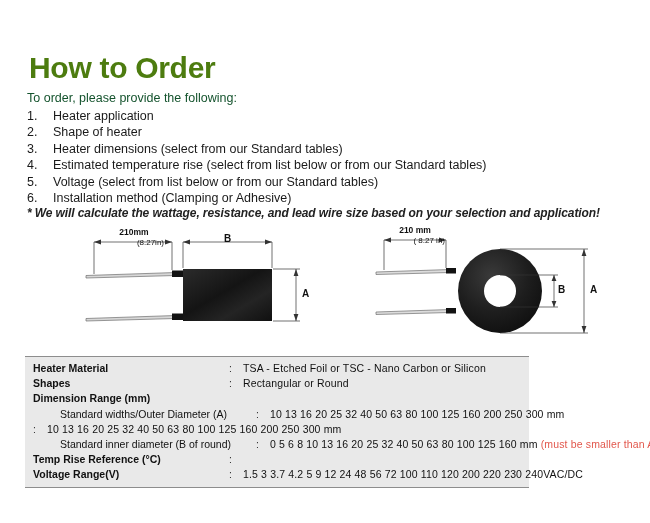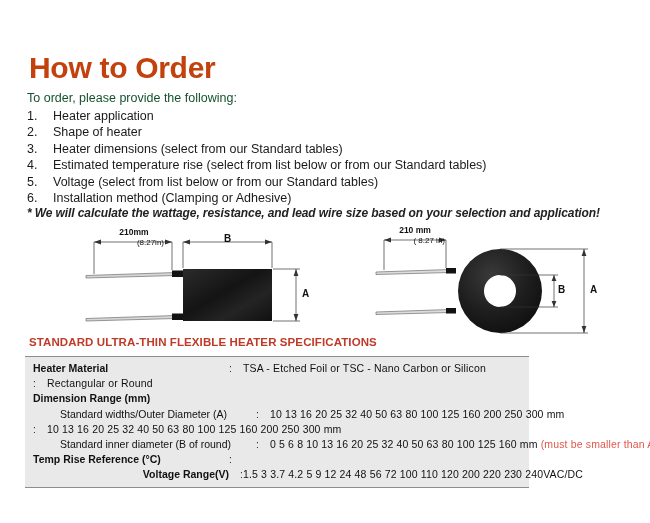--- a/index.html
+++ b/index.html
@@ -25,21 +25,21 @@
   }
 
   
   .page-title {
     position: absolute;
     left: 29px;
     top: 53px;
     font-size: 30px;
     font-weight: bold;
     letter-spacing: -0.3px;
-    color: #c2410c;
+    color: #4d7c0f;
     line-height: 1;
   }
 
   
   .intro {
     position: absolute;
     left: 27px;
     top: 91px;
     font-size: 12.5px;
     color: #14532d;
@@ -163,21 +163,21 @@
     white-space: nowrap;
     letter-spacing: 0.15px;
   }
   .spec-row.head-only .colon,
   .spec-row.head-only .value { visibility: hidden; }
 
   .note-red {
     color: #e2574c;
   }
   .pad-top { padding-top: 4px; }
-  .pad-bot { padding-bottom: 4px; text-align: right; }
+  .pad-bot { padding-bottom: 4px; }
 </style>
 </head>
 <body>
 
 <div class="page">
 
   <div class="page-title">How to Order</div>
 
   <div class="intro">To order, please provide the following:</div>
 
@@ -296,31 +296,31 @@
       <div class="dim-caption" style="left:13px; top:-2px; width:60px;">
         <span class="main">210 mm</span>
         <span class="sub">( 8.27 in)</span>
       </div>
       <div class="dim-letter" style="left:186px; top:56px;">B</div>
       <div class="dim-letter" style="left:218px; top:56px;">A</div>
     </div>
 
   </div>
 
-  <div class="spec-title">STANDARD ULTRA-THIN FLEXIBLE HEATER SPECIFICATIONS</div>
 
   <div class="spec-table">
 
     <div class="spec-row pad-top">
       <span class="label">Heater Material</span>
       <span class="colon">:</span>
       <span class="value">TSA  - Etched Foil  or  TSC - Nano Carbon  or  Silicon</span>
     </div>
 
     <div class="spec-row">
+      <span class="label">Shapes</span>
       <span class="colon">:</span>
       <span class="value">Rectangular or Round</span>
     </div>
 
     <div class="spec-row head-only">
       <span class="label">Dimension Range (mm)</span>
       <span class="colon">:</span>
       <span class="value"></span>
     </div>
 

